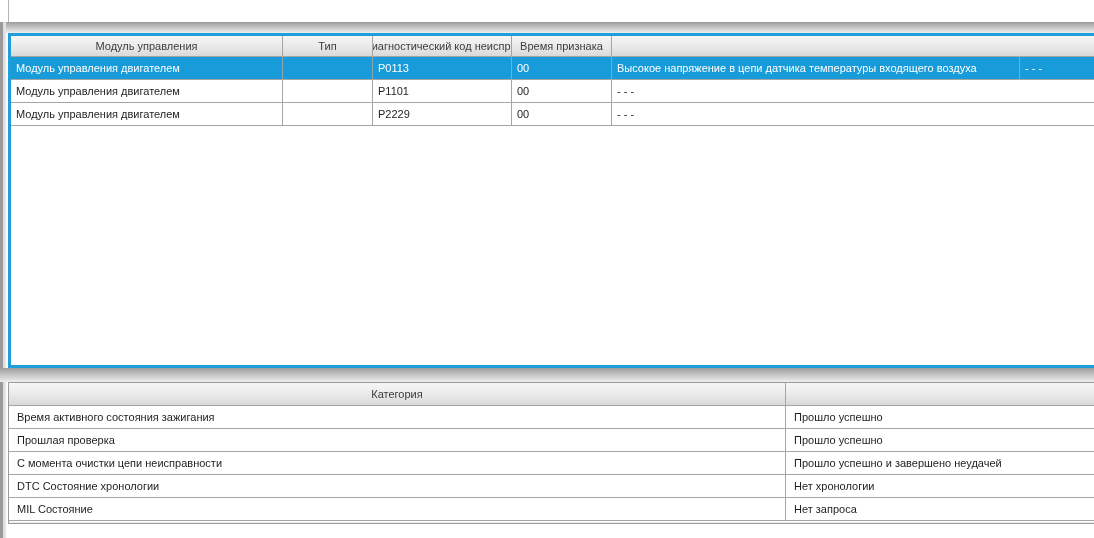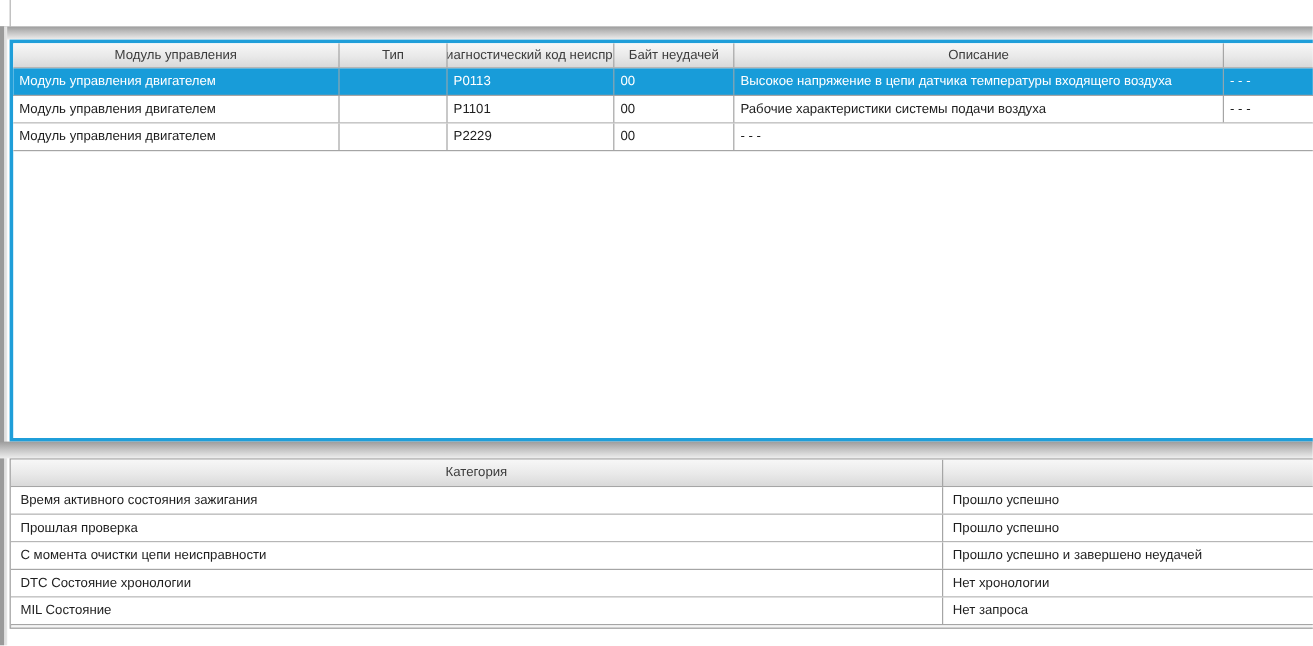--- a/index.html
+++ b/index.html
@@ -63,40 +63,38 @@
 
 <div class="hsplitter one"></div>
 
 <div class="left-strip"></div>
 
 <div class="dtc-table">
   <div class="row header-row">
     <div class="cell hcell c0">Модуль управления</div>
     <div class="cell hcell c1">Тип</div>
     <div class="cell hcell c2">Диагностический код неиспр...</div>
-    <div class="cell hcell c3">Байт неудачей</div>
-    <div class="cell hcell c4">Описание</div>
+    <div class="cell hcell c3">Время признака</div>
     <div class="cell hcell c5"></div>
   </div>
 
   <div class="row selected">
     <div class="cell c0">Модуль управления двигателем</div>
     <div class="cell c1"></div>
     <div class="cell c2">P0113</div>
     <div class="cell c3">00</div>
     <div class="cell c4">Высокое напряжение в цепи датчика температуры входящего воздуха</div>
     <div class="cell c5">- - -</div>
   </div>
 
   <div class="row">
     <div class="cell c0">Модуль управления двигателем</div>
     <div class="cell c1"></div>
     <div class="cell c2">P1101</div>
     <div class="cell c3">00</div>
-    <div class="cell c4">Рабочие характеристики системы подачи воздуха</div>
     <div class="cell c5">- - -</div>
   </div>
 
   <div class="row">
     <div class="cell c0">Модуль управления двигателем</div>
     <div class="cell c1"></div>
     <div class="cell c2">P2229</div>
     <div class="cell c3">00</div>
     <div class="cell c5">- - -</div>
   </div>

